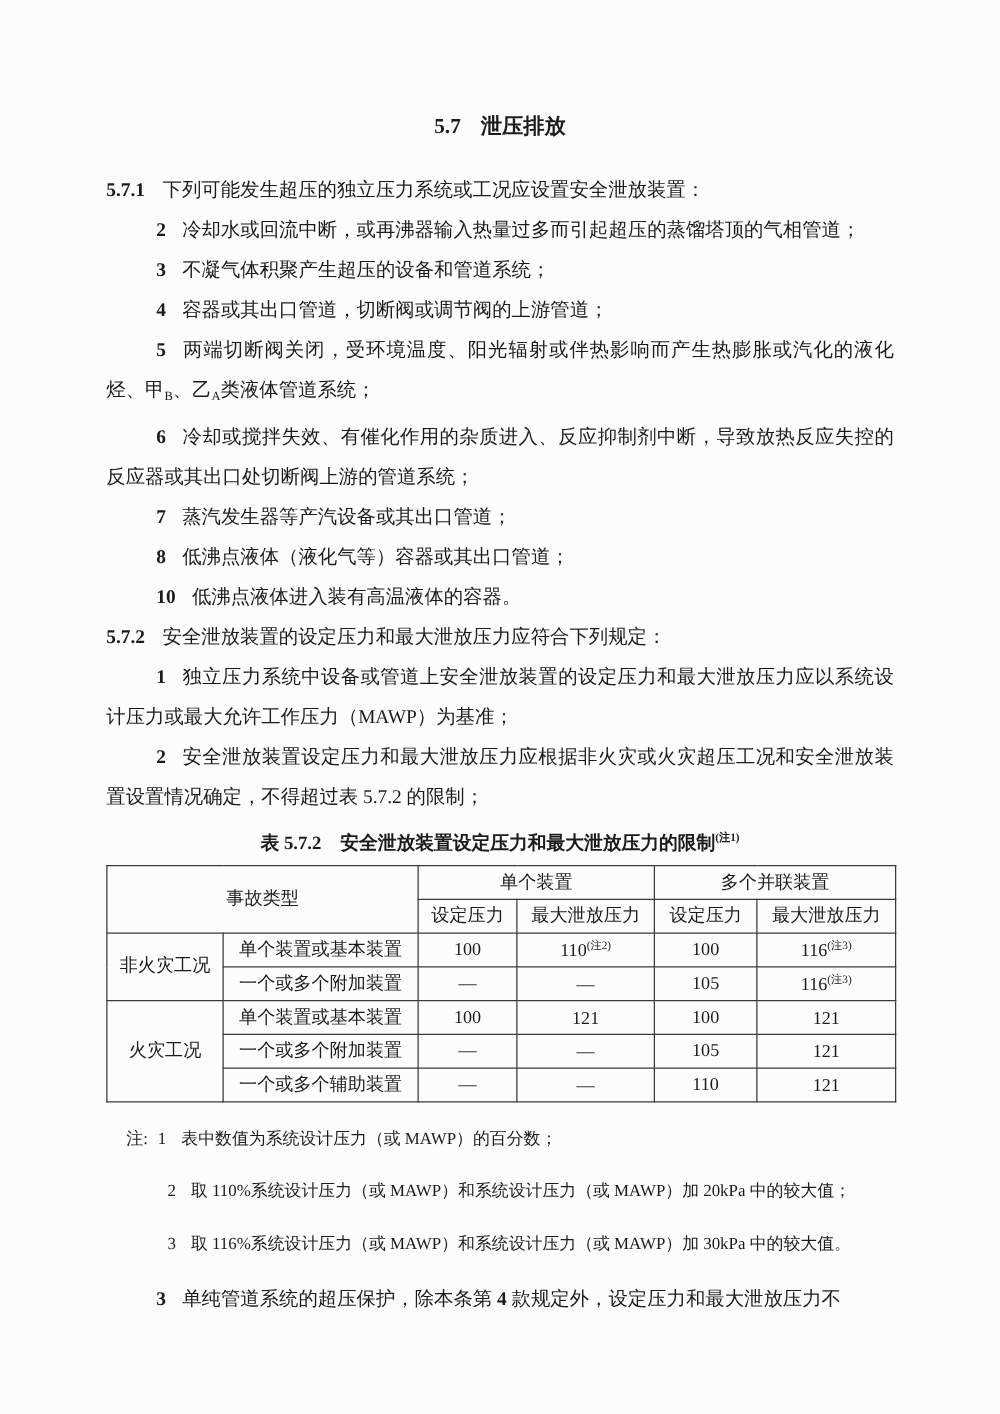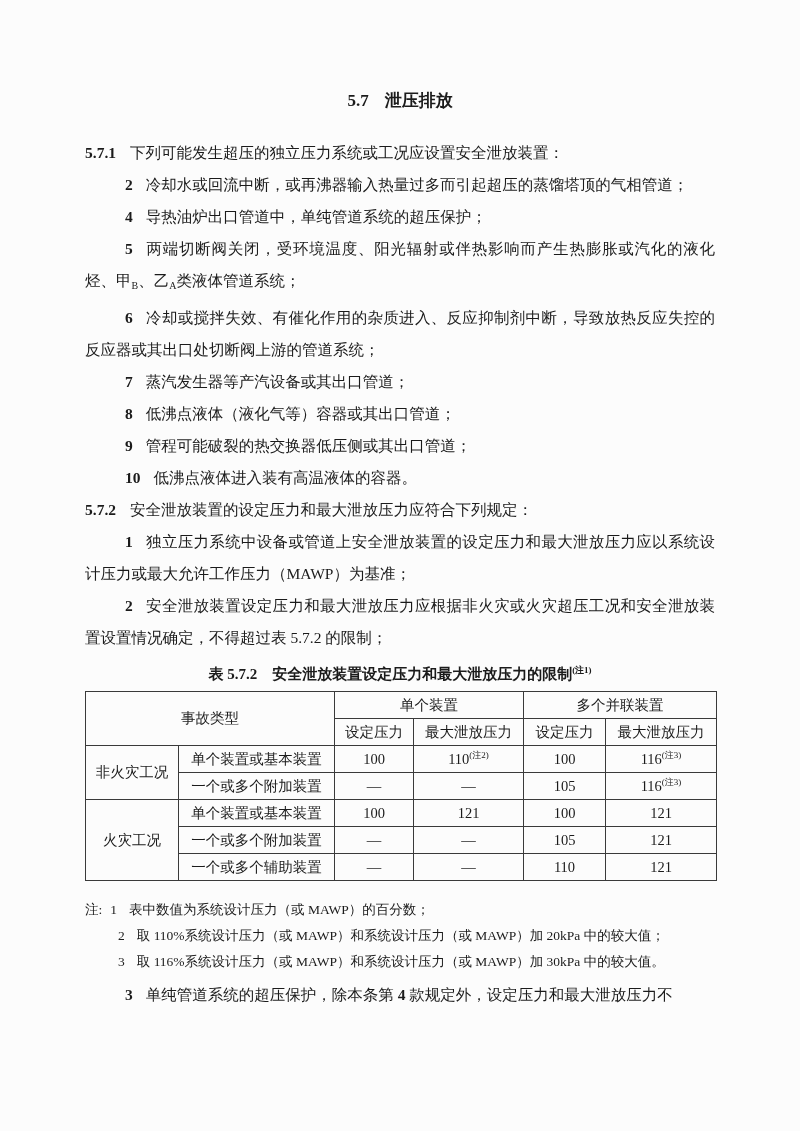--- a/index.html
+++ b/index.html
@@ -24,44 +24,44 @@
   .caption sup{font-size:9px;font-weight:bold;}
   table.limits{border-collapse:collapse;table-layout:fixed;width:631px;margin:5px auto 16px auto;}
   table.limits th,table.limits td{
     border:1px solid #3a3a3a;
     height:26px;padding:0 2px;
     text-align:center;vertical-align:middle;
     font-size:14.5px;font-weight:normal;line-height:1.15;
   }
   table.limits sup{font-size:9px;}
   .notes{margin-top:5px;}
-  .note-line{margin:0;font-size:13.5px;line-height:26px;text-align:justify;}
+  .note-line{margin:16px;font-size:13.5px;line-height:26px;text-align:justify;}
   .note-cont{padding-left:33px;}
   .note-label{margin-right:8px;}
   .note-num{margin-right:12px;}
   .final{margin-top:4px;}
   .ref{font-weight:bold;}
   .pagenum{margin-top:10px;text-align:center;font-size:13px;}
 </style>
 </head>
 <body>
 
 <div class="page">
 
   <h1 class="title"><span class="t-num">5.7</span><span>泄压排放</span></h1>
 
   <p class="para"><span class="lbl">5.7.1</span><span>下列可能发生超压的独立压力系统或工况应设置安全泄放装置：</span></p>
 
   <p class="para item"><span class="inum">2</span><span>冷却水或回流中断，或再沸器输入热量过多而引起超压的蒸馏塔顶的气相管道；</span></p>
-  <p class="para item"><span class="inum">4</span><span>导热油炉出口管道中，单纯管道系统的超压保护；</span></p>
+  <p class="para item"><span class="inum">3</span><span>不凝气体积聚产生超压的设备和管道系统；</span></p>
+  <p class="para item"><span class="inum">4</span><span>容器或其出口管道，切断阀或调节阀的上游管道；</span></p>
   <p class="para item"><span class="inum">5</span><span>两端切断阀关闭，受环境温度、阳光辐射或伴热影响而产生热膨胀或汽化的液化烃、甲</span><span class="subscr">B</span><span>、乙</span><span class="subscr">A</span><span>类液体管道系统；</span></p>
   <p class="para item"><span class="inum">6</span><span>冷却或搅拌失效、有催化作用的杂质进入、反应抑制剂中断，导致放热反应失控的反应器或其出口处切断阀上游的管道系统；</span></p>
   <p class="para item"><span class="inum">7</span><span>蒸汽发生器等产汽设备或其出口管道；</span></p>
   <p class="para item"><span class="inum">8</span><span>低沸点液体（液化气等）容器或其出口管道；</span></p>
-  <p class="para item"><span class="inum">9</span><span>管程可能破裂的热交换器低压侧或其出口管道；</span></p>
   <p class="para item"><span class="inum">10</span><span>低沸点液体进入装有高温液体的容器。</span></p>
 
   <p class="para"><span class="lbl">5.7.2</span><span>安全泄放装置的设定压力和最大泄放压力应符合下列规定：</span></p>
 
   <p class="para item"><span class="inum">1</span><span>独立压力系统中设备或管道上安全泄放装置的设定压力和最大泄放压力应以系统设计压力或最大允许工作压力（MAWP）为基准；</span></p>
   <p class="para item"><span class="inum">2</span><span>安全泄放装置设定压力和最大泄放压力应根据非火灾或火灾超压工况和安全泄放装置设置情况确定，不得超过表 5.7.2 的限制；</span></p>
 
   <p class="caption"><span>表 5.7.2　安全泄放装置设定压力和最大泄放压力的限制</span><sup>(注1)</sup></p>
 
   <table class="limits">

